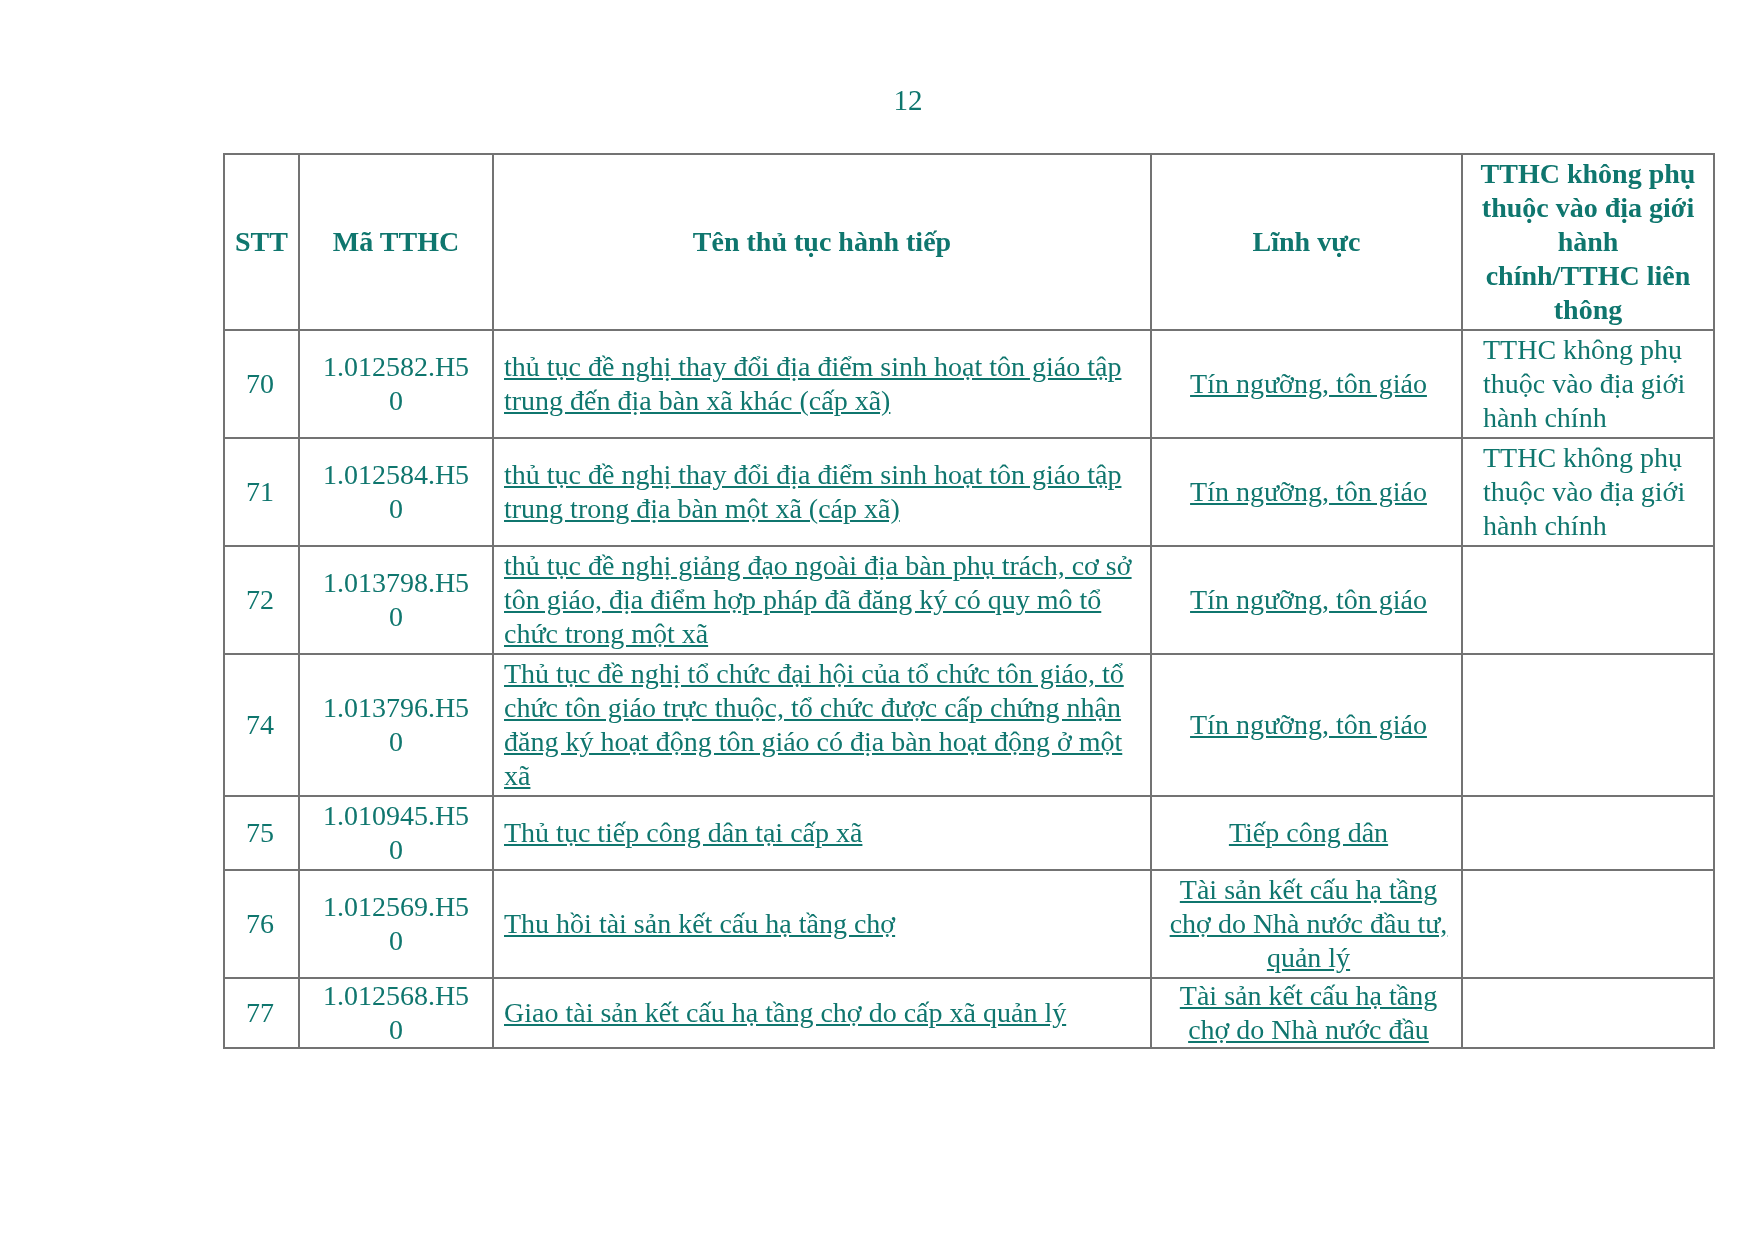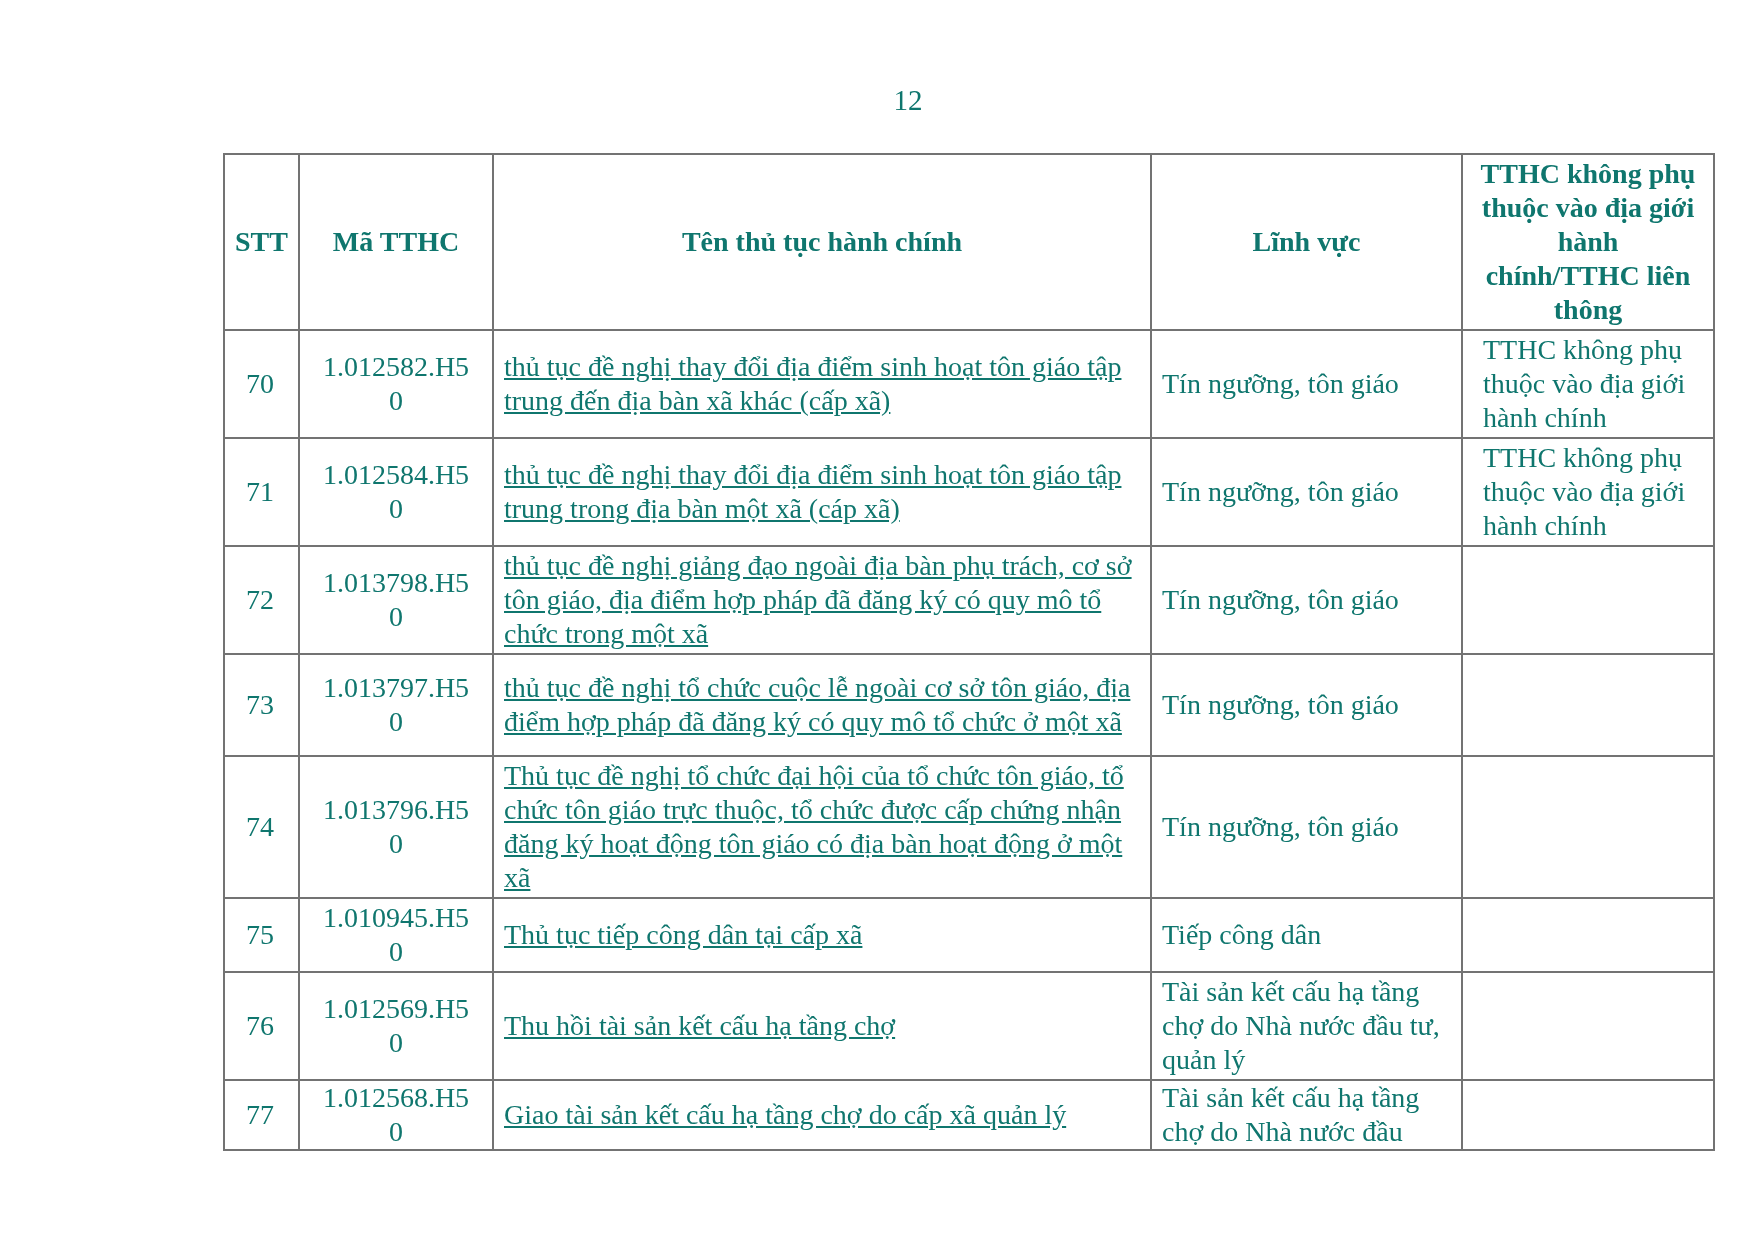--- a/index.html
+++ b/index.html
@@ -42,21 +42,21 @@
     text-align: center;
     padding: 2px 6px;
   }
   .proc-table th.h-scope {
     white-space: pre-line;
     padding: 2px 4px;
   }
   td.c-stt  { text-align: left; padding: 2px 21px; margin-top: 48px; }
   td.c-ma   { text-align: center; padding: 2px 20px; }
   td.c-ten  { text-align: left; padding: 2px 8px 2px 10px; text-decoration: underline; }
-  td.c-lv   { text-align: left; padding: 2px 6px 2px 10px; }
+  td.c-lv   { text-align: center; padding: 2px 6px 2px 10px; text-decoration: underline; }
   td.c-scope{ text-align: left; padding: 2px 4px 2px 20px; vertical-align: middle; }
   tr.h-head { height: 170px; }
   tr.h-102  { height: 102px; }
   tr.h-106  { height: 106px; }
   tr.h-132  { height: 132px; }
   tr.h-59   { height: 59px; }
   tr.h-100  { height: 100px; }
   tr.h-67   { height: 67px; }
   tr.clipped td { vertical-align: middle; padding-top: 0; padding-bottom: 0; }
 </style>
@@ -72,21 +72,21 @@
       <col style="width:75px">
       <col style="width:194px">
       <col style="width:658px">
       <col style="width:311px">
       <col style="width:252px">
     </colgroup>
     <tbody>
       <tr class="h-head">
         <th>STT</th>
         <th>Mã TTHC</th>
-        <th>Tên thủ tục hành chính</th>
+        <th>Tên thủ tục hành tiếp</th>
         <th>Lĩnh vực</th>
         <th class="h-scope">TTHC không phụ
 thuộc vào địa giới
 hành
 chính/TTHC liên
 thông</th>
       </tr>
 
       <tr class="h-102">
         <td class="c-stt">70</td>
@@ -105,27 +105,20 @@
       </tr>
 
       <tr class="h-106">
         <td class="c-stt">72</td>
         <td class="c-ma">1.013798.H50</td>
         <td class="c-ten">thủ tục đề nghị giảng đạo ngoài địa bàn phụ trách, cơ sở tôn giáo, địa điểm hợp pháp đã đăng ký có quy mô tổ chức trong một xã</td>
         <td class="c-lv">Tín ngưỡng, tôn giáo</td>
         <td class="c-scope"></td>
       </tr>
 
-      <tr class="h-102">
-        <td class="c-stt">73</td>
-        <td class="c-ma">1.013797.H50</td>
-        <td class="c-ten">thủ tục đề nghị tổ chức cuộc lễ ngoài cơ sở tôn giáo, địa điểm hợp pháp đã đăng ký có quy mô tổ chức ở một xã</td>
-        <td class="c-lv">Tín ngưỡng, tôn giáo</td>
-        <td class="c-scope"></td>
-      </tr>
 
       <tr class="h-132">
         <td class="c-stt">74</td>
         <td class="c-ma">1.013796.H50</td>
         <td class="c-ten">Thủ tục đề nghị tổ chức đại hội của tổ chức tôn giáo, tổ chức tôn giáo trực thuộc, tổ chức được cấp chứng nhận đăng ký hoạt động tôn giáo có địa bàn hoạt động ở một xã</td>
         <td class="c-lv">Tín ngưỡng, tôn giáo</td>
         <td class="c-scope"></td>
       </tr>
 
       <tr class="h-59">

